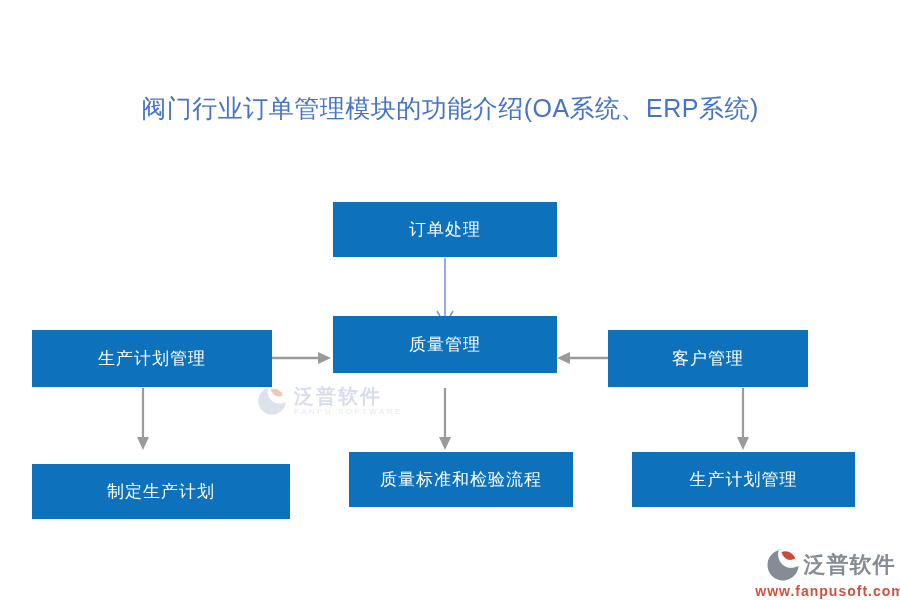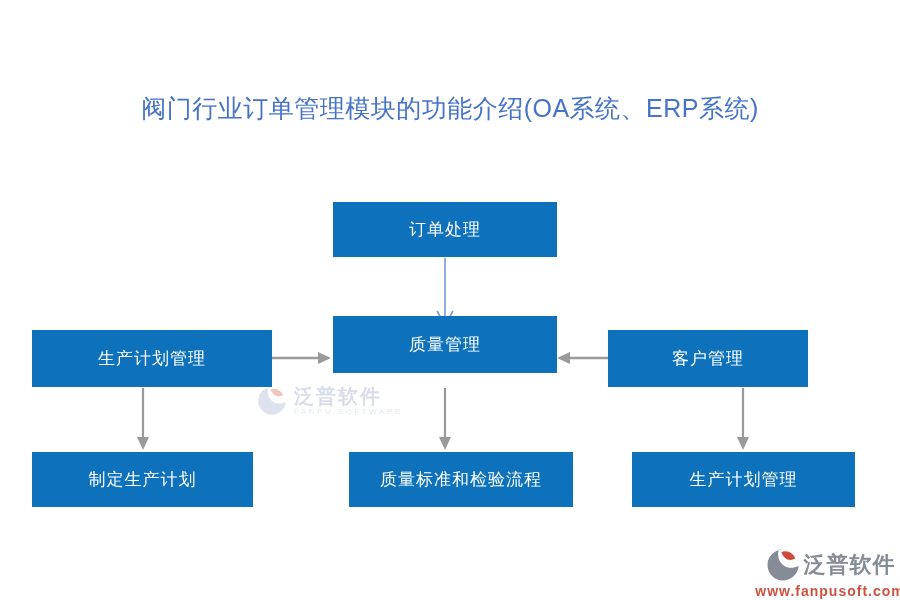--- a/index.html
+++ b/index.html
@@ -31,21 +31,21 @@
     display: flex;
     align-items: center;
     justify-content: center;
     text-align: center;
     letter-spacing: 1px;
   }
   #node-order        { left: 333px; top: 202px; width: 224px; height: 55px; }
   #node-production   { left: 32px;  top: 330px; width: 240px; height: 57px; }
   #node-quality      { left: 333px; top: 316px; width: 224px; height: 57px; }
   #node-customer     { left: 608px; top: 330px; width: 200px; height: 57px; }
-  #node-plan         { left: 32px;  top: 452px; width: 221px; height: 55px; }
+  #node-plan         { left: 32px;  top: 464px; width: 258px; height: 55px; }
   #node-standards    { left: 333px; top: 452px; width: 224px; height: 55px; margin-left: 16px; }
   #node-files        { left: 632px; top: 452px; width: 223px; height: 55px; }
   .connectors {
     position: absolute;
     left: 0; top: 0;
     width: 900px; height: 600px;
     pointer-events: none;
   }
   .watermark {
     position: absolute;

